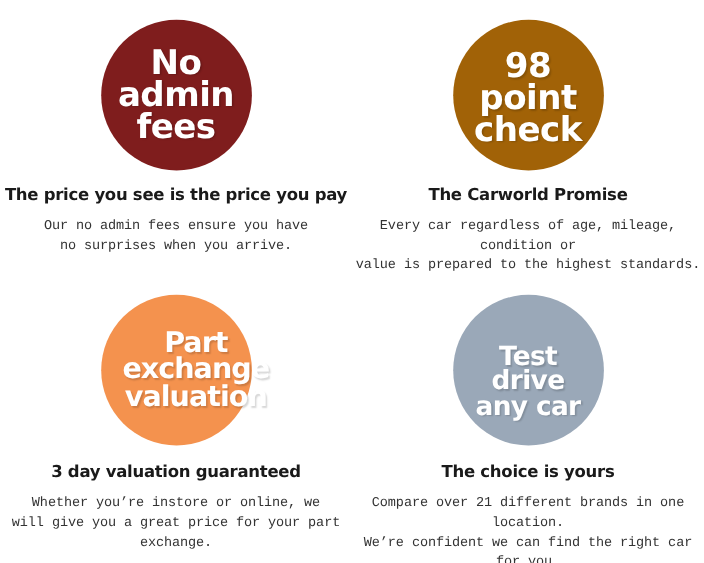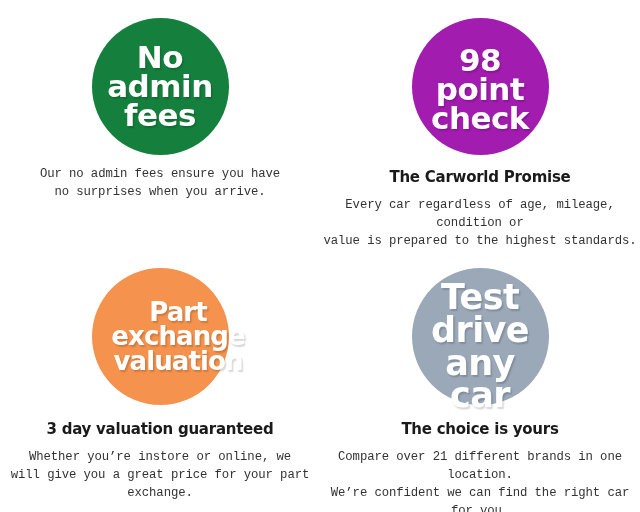--- a/index.html
+++ b/index.html
@@ -54,21 +54,21 @@
     letter-spacing: -0.5px;
     white-space: pre-line;
     text-shadow: 1.5px 1.5px 1.5px rgba(0,0,0,0.16);
     position: relative;
     z-index: 2;
   }
 
   .bt-blue   { font-size: 31px; }
   .bt-green  { font-size: 31px; margin-top: 6px; }
   .bt-orange { font-size: 26px; letter-spacing: -0.9px; }
-  .bt-slate  { font-size: 35px; letter-spacing: -0.6px; margin-top: 20px; }
+  .bt-slate  { font-size: 24px; letter-spacing: -0.6px; margin-top: 20px; }
 
   
   .headline {
     font-family: "DejaVu Sans", sans-serif;
     font-weight: bold;
     font-size: 15px;
     color: #1a1a1a;
     text-align: center;
     letter-spacing: -0.25px;
     margin-top: 14px;
@@ -90,31 +90,32 @@
     white-space: pre-line;
     letter-spacing: -0.1px;
   }
 </style>
 </head>
 <body style="background-color: rgb(255, 255, 255);">
 
 <div class="feature-grid">
 
   <div class="feature-card">
-    <div class="badge" style="background-color: #15803d;">
+    <div class="badge" style="background-color: #7f1d1d;">
       <div class="badge-text bt-blue" style="color: rgb(255, 255, 255);">No
 admin
 fees</div>
     </div>
+    <div class="headline" style="color: rgb(26, 26, 26);">The price you see is the price you pay</div>
     <div class="body-copy" style="color: rgb(51, 51, 51);">Our no admin fees ensure you have
 no surprises when you arrive.</div>
   </div>
 
   <div class="feature-card">
-    <div class="badge" style="background-color: #a21caf;">
+    <div class="badge" style="background-color: #a16207;">
       <div class="badge-text bt-green" style="color: rgb(255, 255, 255);">98
 point
 check</div>
     </div>
     <div class="headline" style="color: rgb(26, 26, 26);">The Carworld Promise</div>
     <div class="body-copy" style="color: rgb(51, 51, 51);">Every car regardless of age, mileage, condition or
 value is prepared to the highest standards.</div>
   </div>
 
   <div class="feature-card">

